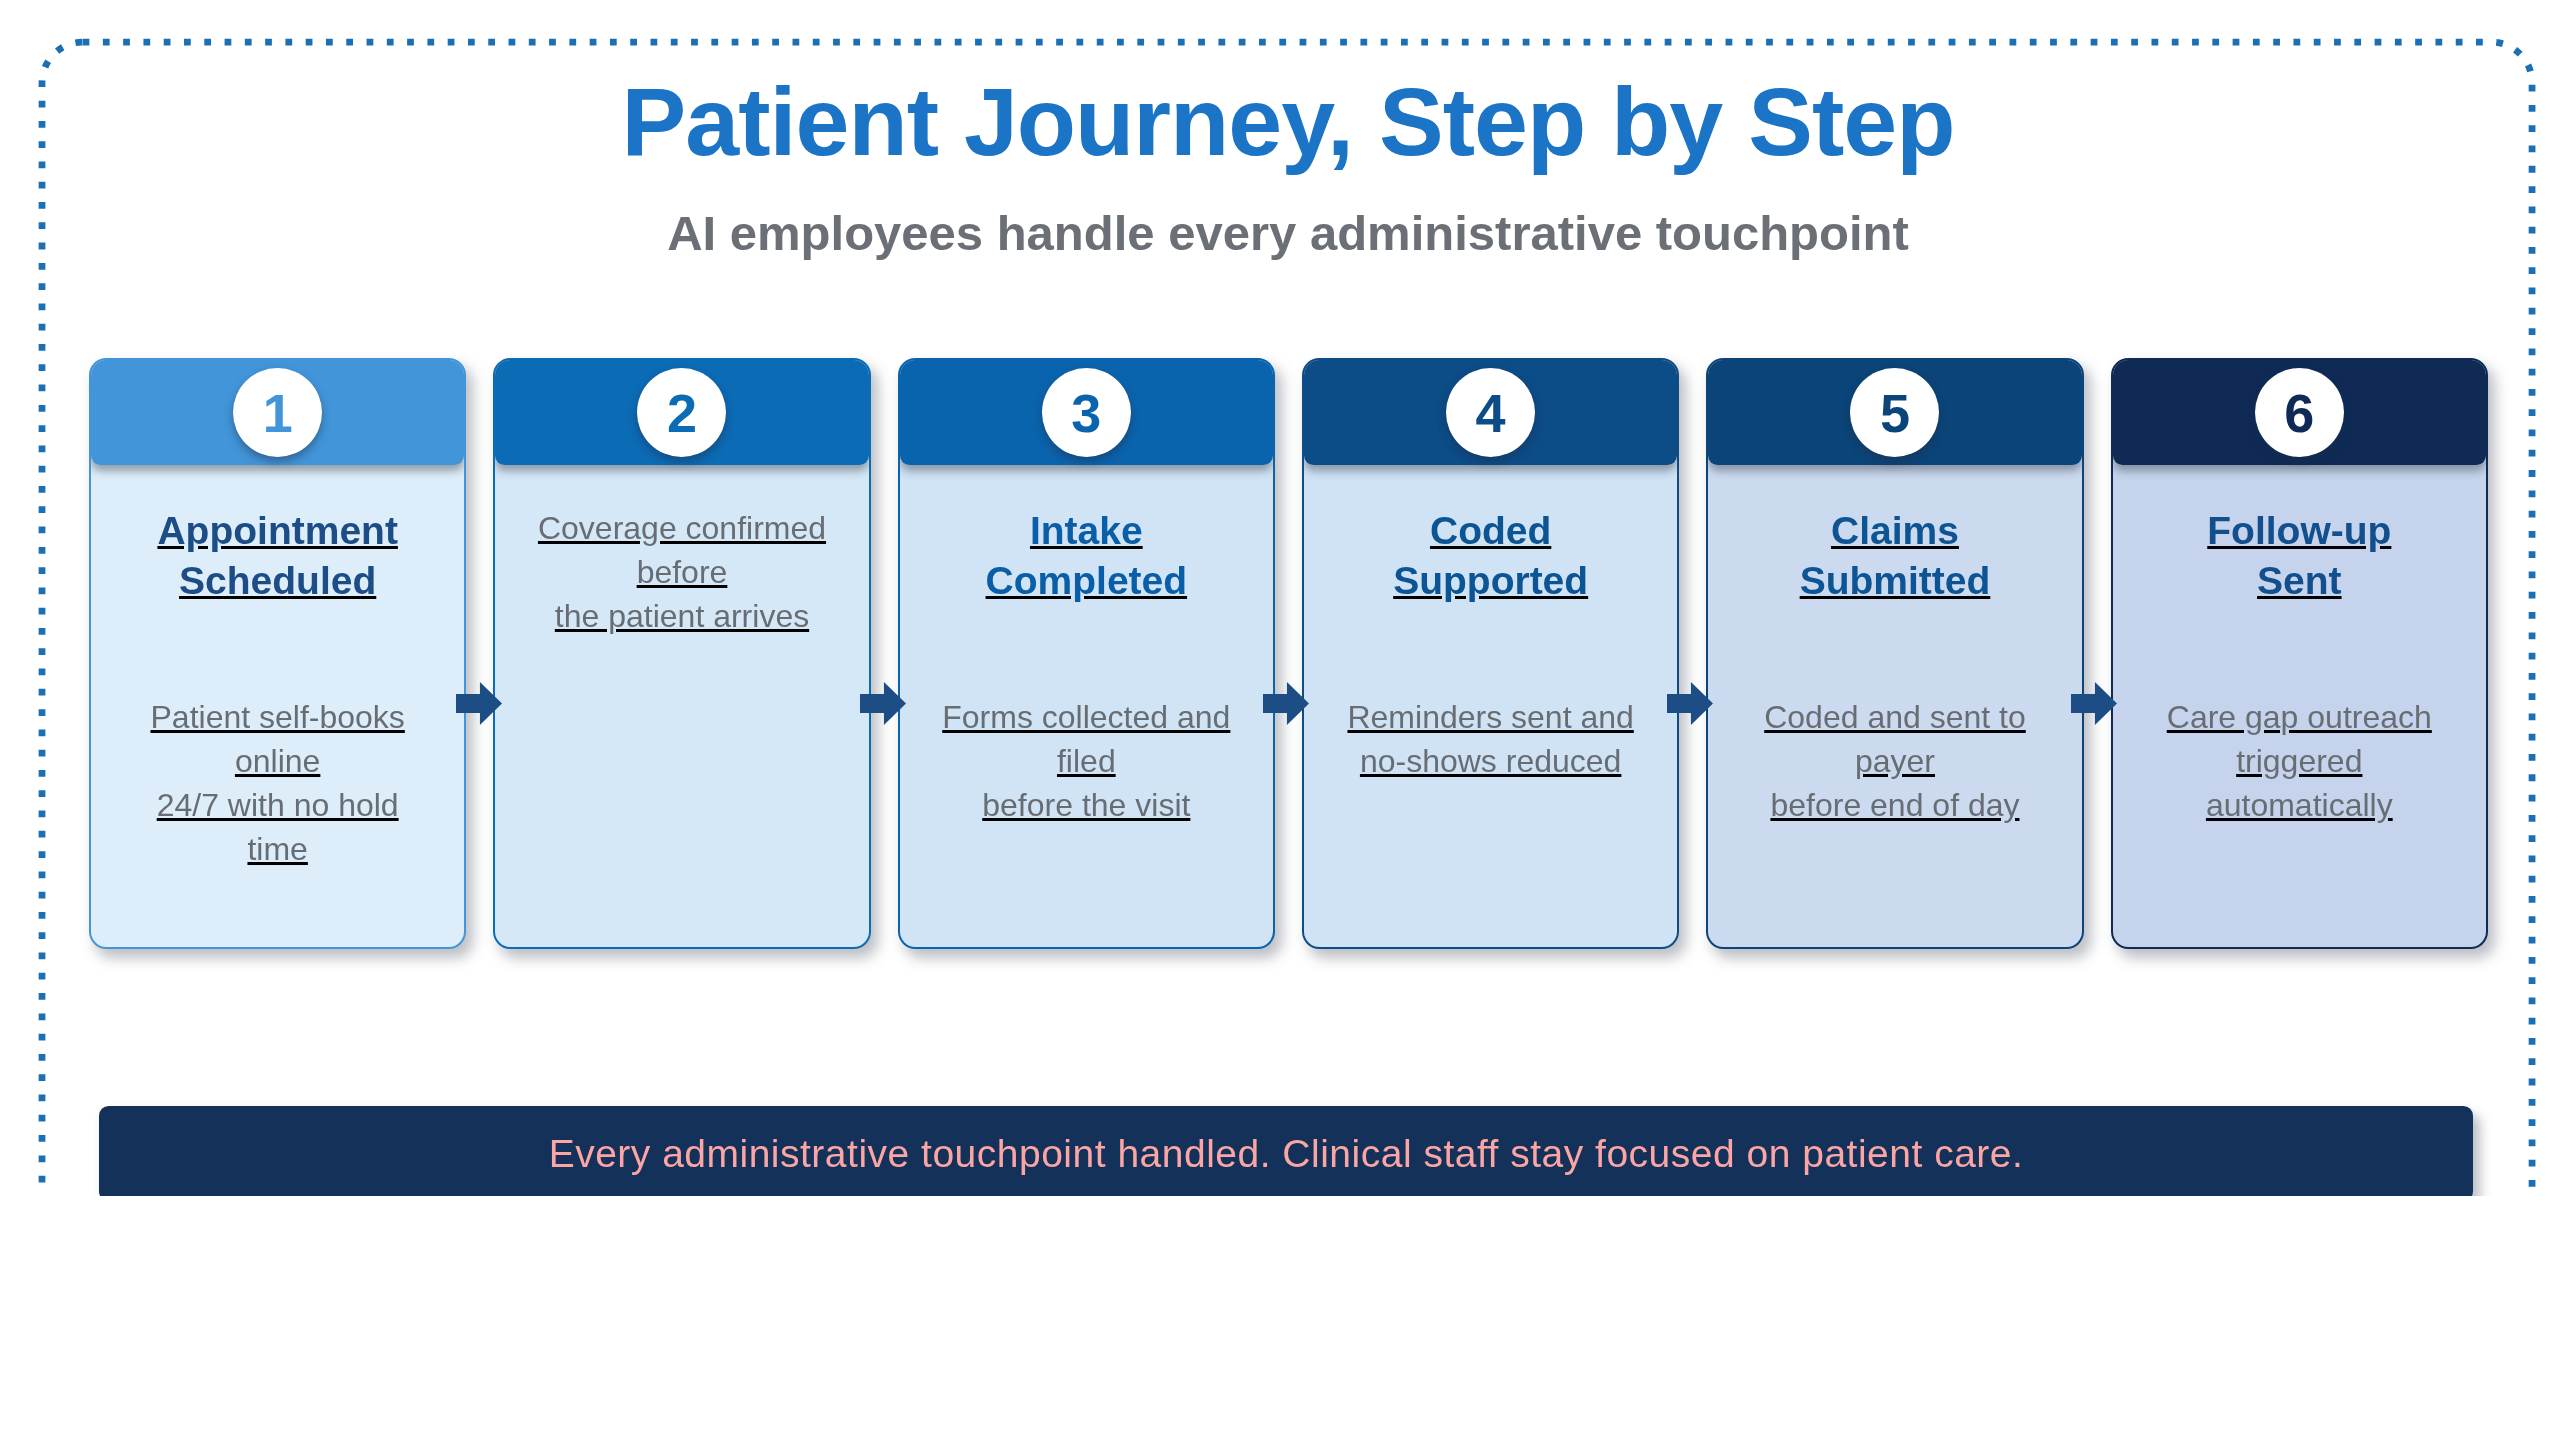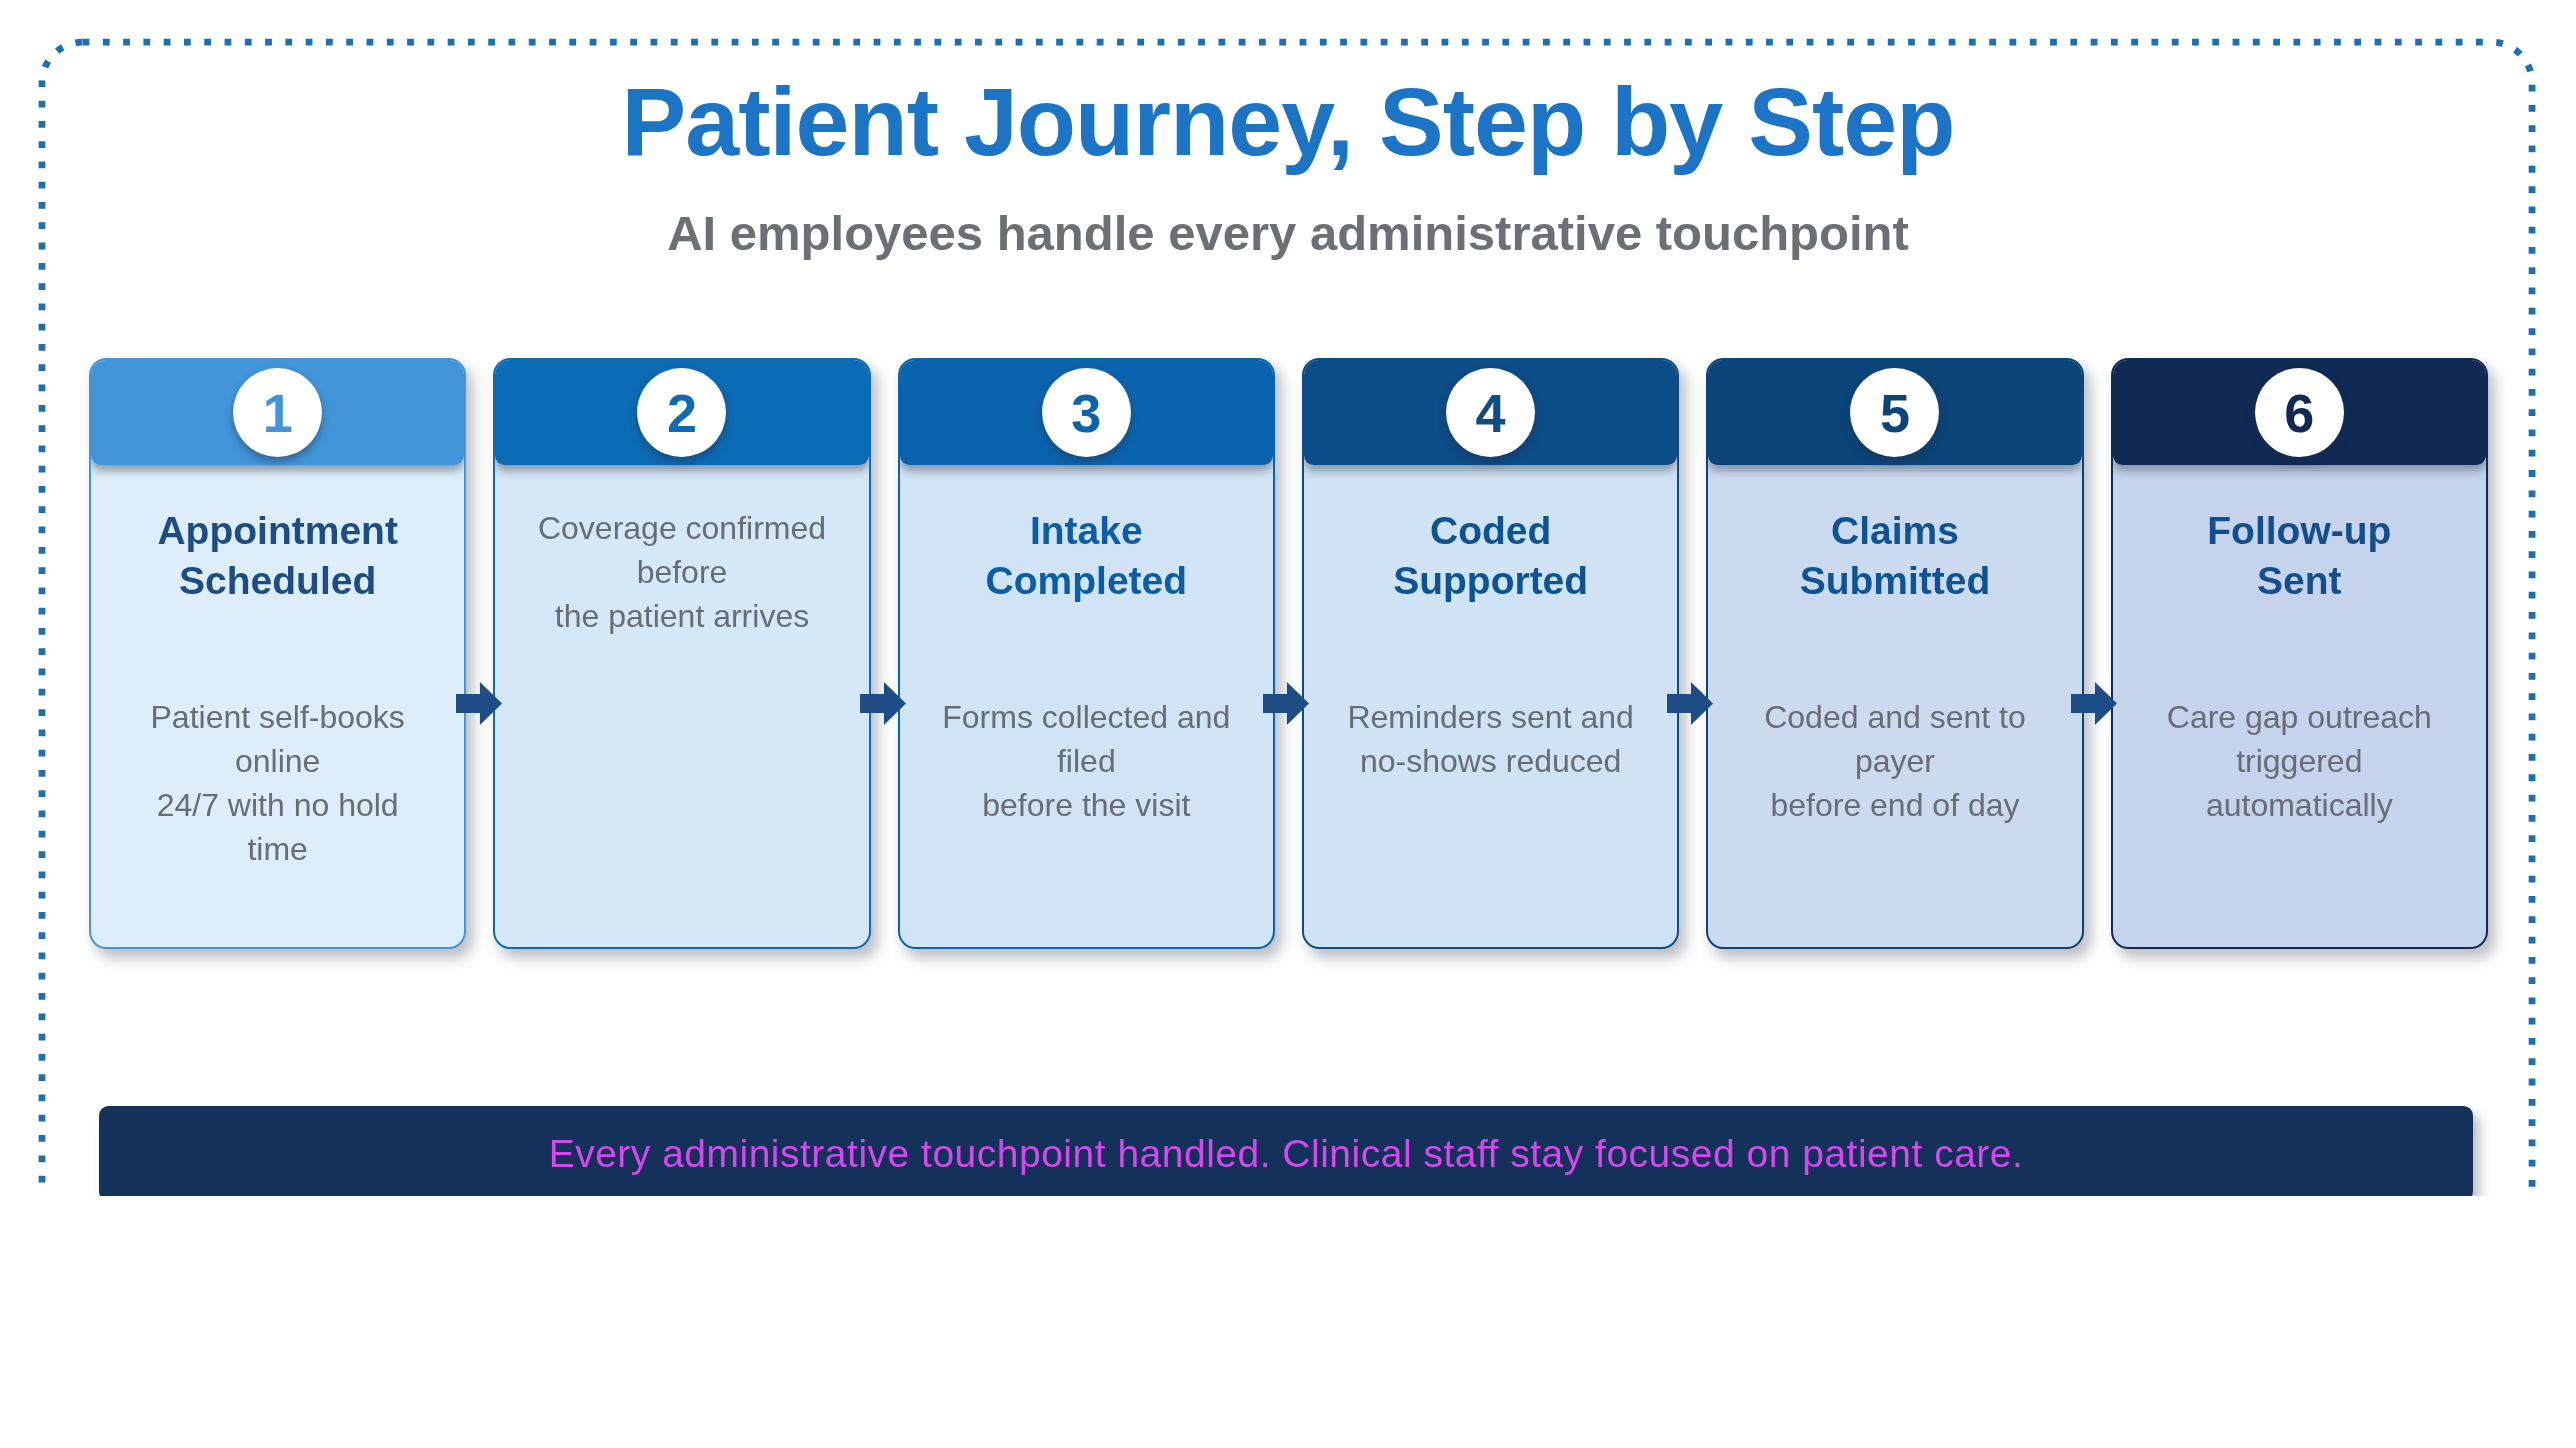--- a/index.html
+++ b/index.html
@@ -81,20 +81,21 @@
   .step-number {
     font-size: 54px;
     font-weight: 700;
     color: var(--accent);
     line-height: 1;
   }
   .card-body {
     flex: 1;
     padding: 41px 21px 20px 21px;
     text-align: center;
+    text-decoration: underline;
   }
   .card-title {
     font-size: 39px;
     font-weight: 700;
     line-height: 1.28;
     color: var(--title);
     white-space: pre-line;
     margin-bottom: 89px;
   }
   .card-desc {
@@ -234,17 +235,17 @@
 
   </div>
 
   <div class="flow-arrow" style="left: 456px; background: rgb(29, 77, 133);"></div>
   <div class="flow-arrow" style="left: 860px; background: rgb(29, 77, 133);"></div>
   <div class="flow-arrow" style="left: 1263px; background: rgb(29, 77, 133);"></div>
   <div class="flow-arrow" style="left: 1667px; background: rgb(29, 77, 133);"></div>
   <div class="flow-arrow" style="left: 2071px; background: rgb(29, 77, 133);"></div>
 
   <div class="banner" style="background: rgb(19, 49, 89);">
-    <span class="banner-text" style="color: #d946ef;">Every administrative touchpoint handled. Clinical staff stay focused on patient care.</span>
+    <span class="banner-text" style="color: #fca5a5;">Every administrative touchpoint handled. Clinical staff stay focused on patient care.</span>
   </div>
 
 </div>
 
 
 </body></html>

